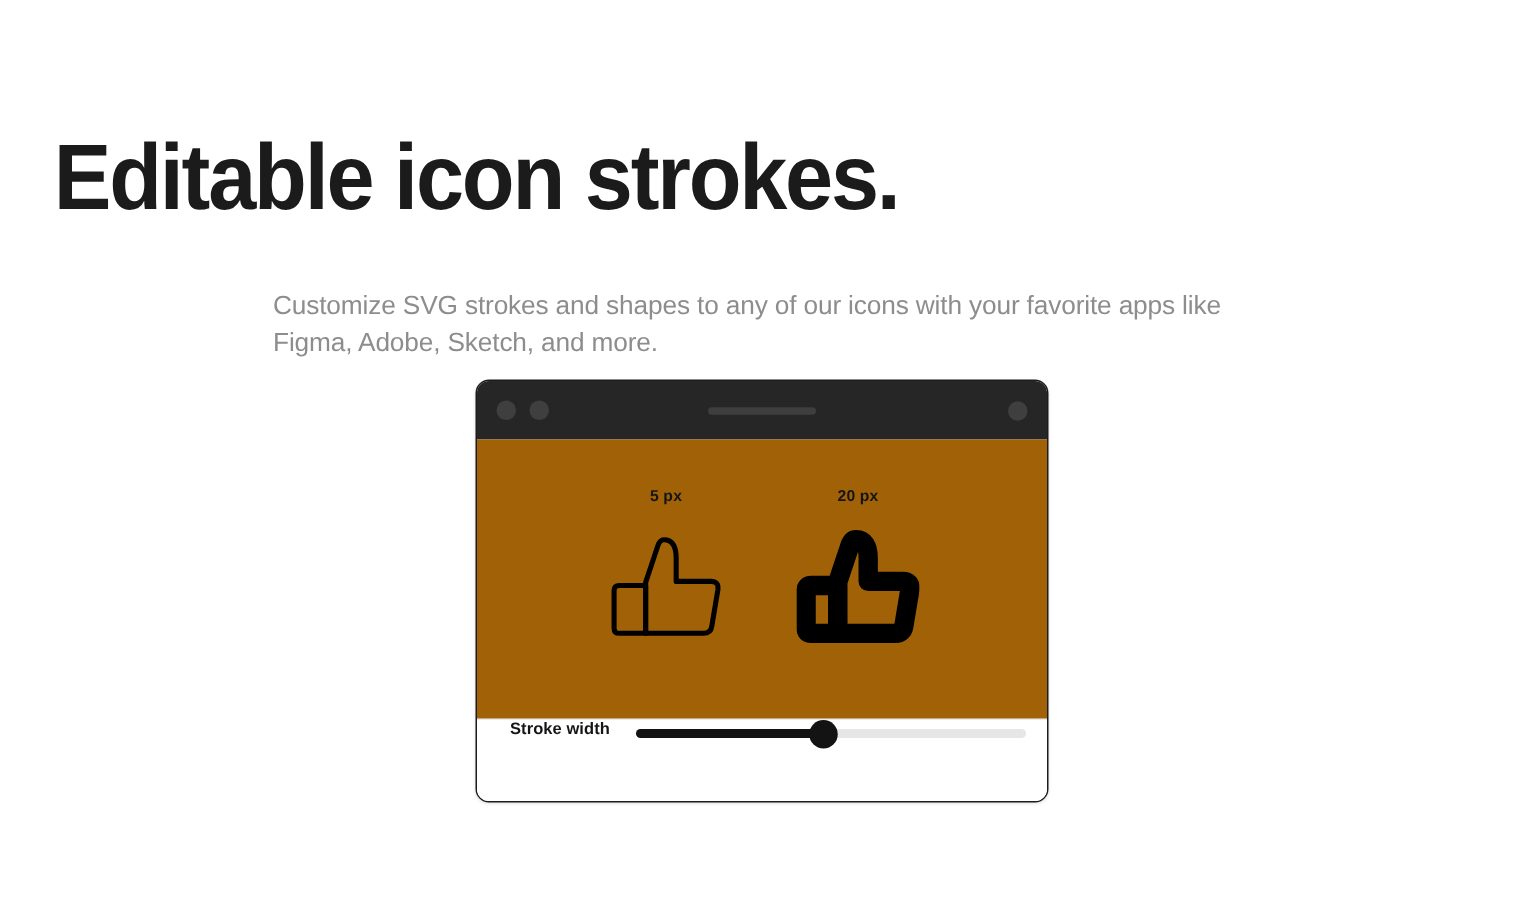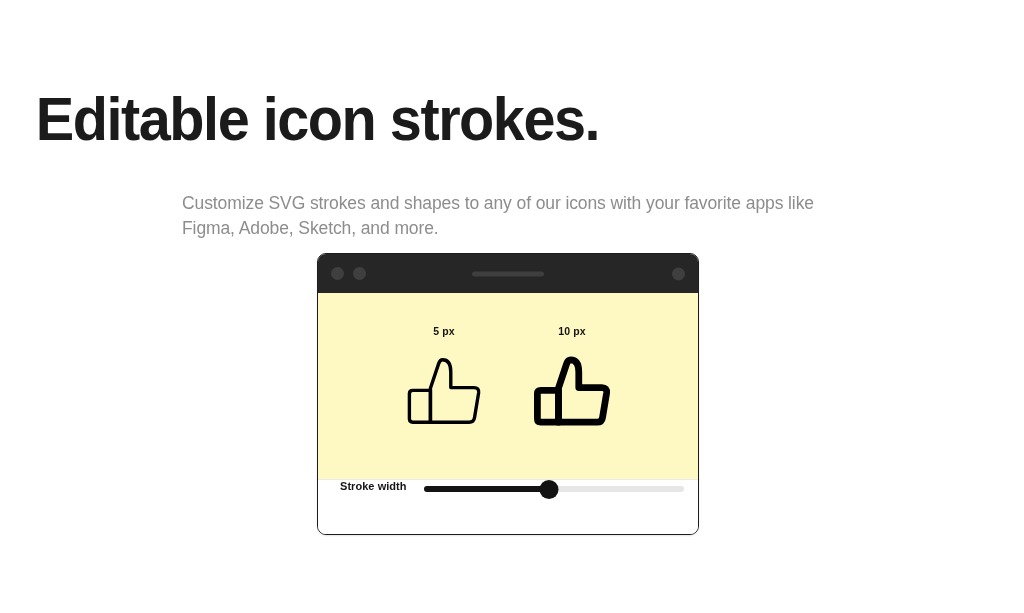--- a/index.html
+++ b/index.html
@@ -90,21 +90,21 @@
     position: absolute;
     right: 13px;
     top: 50%;
     transform: translateY(-50%);
   }
 
   
   .canvas {
     position: relative;
     height: 186px;
-    background: #fef9c3;
+    background: #a16207;
   }
   .icon-row {
     display: flex;
     justify-content: center;
     align-items: flex-start;
     gap: 32px;
     padding-top: 32px;
   }
   .icon-cell {
     width: 96px;
@@ -206,30 +206,30 @@
         <div class="icon-cell">
           <span class="icon-label">5 px</span>
           <span class="icon-art">
             <svg viewBox="0 0 120 112" xmlns="http://www.w3.org/2000/svg" fill="none" stroke="#000000" stroke-width="5" stroke-linecap="round" stroke-linejoin="round">
               <path d="M40 52 L40 102 L97 102 Q104 102 105 95 L111 59 Q112 51 104 51 L70 51 L70 28 Q70 10 58 10 Q54 10 52 16 L40 52 Z"></path>
               <path d="M40 55 L14 55 Q9 55 9 60 L9 97 Q9 102 14 102 L40 102 Z"></path>
             </svg>
           </span>
         </div>
 
+
         <div class="icon-cell">
-          <span class="icon-label">10 px</span>
+          <span class="icon-label">20 px</span>
           <span class="icon-art">
-            <svg viewBox="0 0 120 112" xmlns="http://www.w3.org/2000/svg" fill="none" stroke="#000000" stroke-width="10" stroke-linecap="round" stroke-linejoin="round">
+            <svg viewBox="0 0 120 112" xmlns="http://www.w3.org/2000/svg" fill="none" stroke="#000000" stroke-width="19" stroke-linecap="round" stroke-linejoin="round">
               <path d="M40 52 L40 102 L97 102 Q104 102 105 95 L111 59 Q112 51 104 51 L70 51 L70 28 Q70 10 58 10 Q54 10 52 16 L40 52 Z"></path>
               <path d="M40 55 L14 55 Q9 55 9 60 L9 97 Q9 102 14 102 L40 102 Z"></path>
             </svg>
           </span>
         </div>
-
 
       </div>
     </div>
 
     <div class="divider"></div>
 
     <div class="slider-row">
       <span class="slider-label">Stroke width</span>
       <span class="slider">
         <span class="track"></span>

